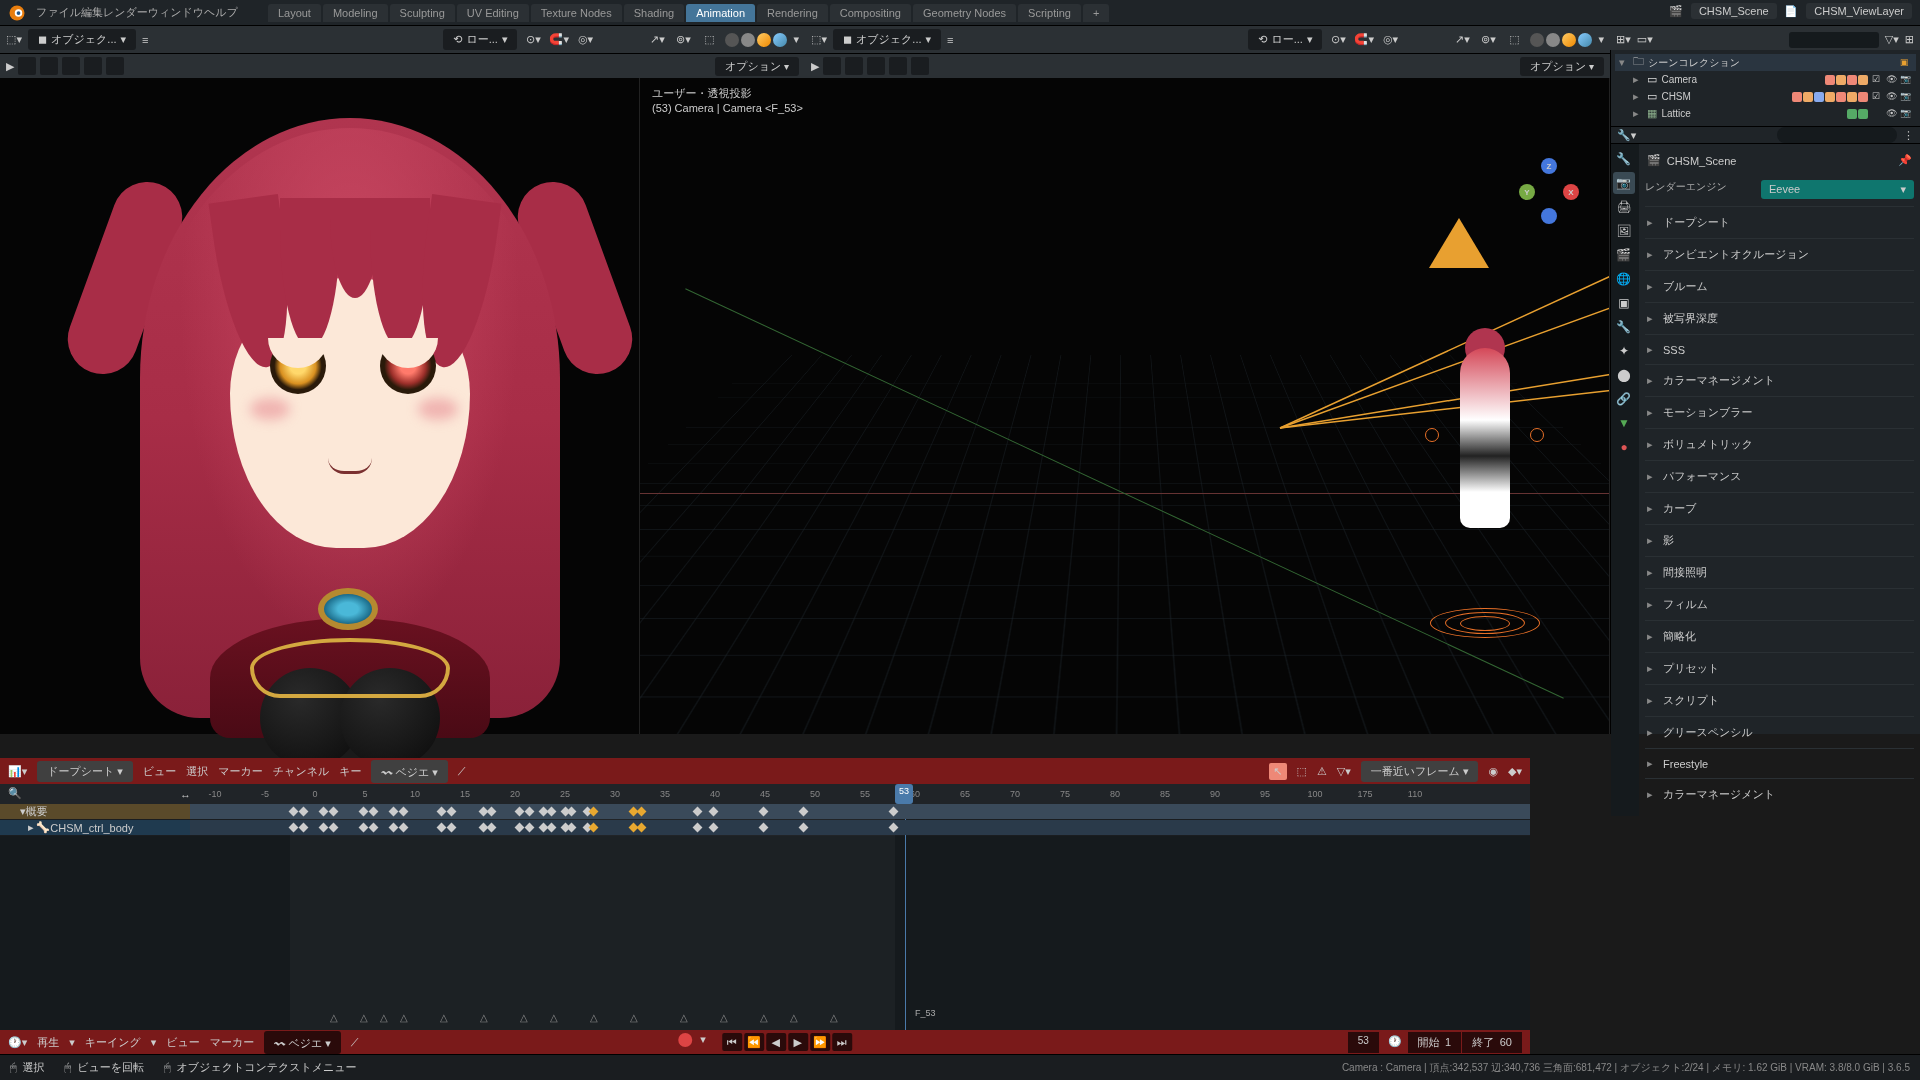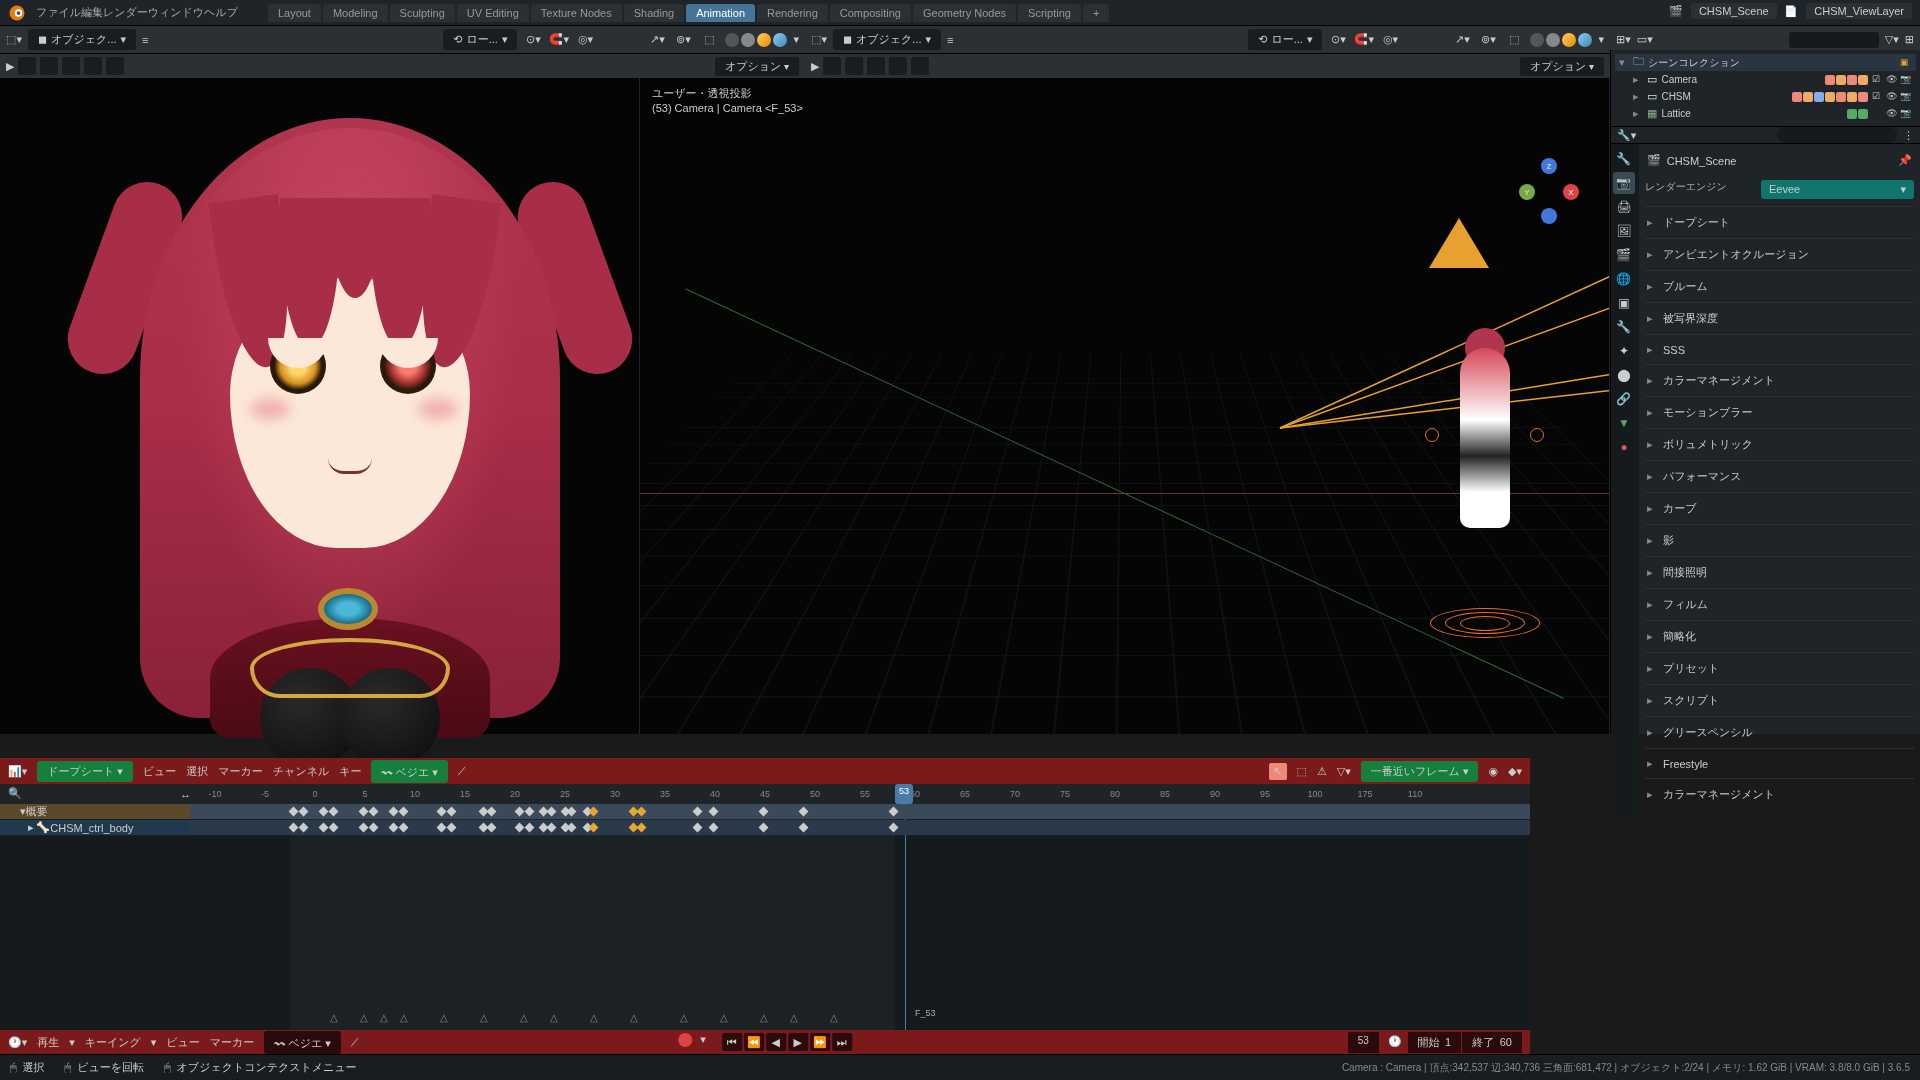--- a/index.html
+++ b/index.html
@@ -112,21 +112,21 @@
 .prop-row{display:flex;gap:6px;padding:3px 0;margin-bottom:4px}
 .prop-row .lbl{width:110px;font-size:10px;color:#aaa}
 .prop-row .val{flex:1;background:#0f766e;padding:3px 8px;border-radius:3px;font-size:10px}
 .panel-section{padding:4px 0;border-top:1px solid #2a3034}
 .panel-section .sh{display:flex;align-items:center;gap:6px;padding:4px 2px;cursor:pointer}
 .panel-section .sh .arr{width:10px;color:#888}
 
 
 .timeline-area{height:272px;background:#1a1d20;display:flex;flex-direction:column;position:absolute;bottom:50px;left:0;width:1530px}
 .tl-head{height:26px;background:#7a1a1a;display:flex;align-items:center;padding:0 8px;gap:10px}
-.tl-head .drop{background:#15803d;padding:3px 10px;border-radius:3px}
+.tl-head .drop{background:#404040;padding:3px 10px;border-radius:3px}
 .tl-head .menus{display:flex;gap:10px;color:#eee}
 .tl-head .spacer{flex:1}
 .tl-ruler{height:20px;background:#202428;position:relative;display:flex;align-items:center}
 .tl-ruler .search{position:absolute;left:8px;top:3px;width:14px;color:#888}
 .tl-ruler .nums{position:absolute;left:190px;right:0;display:flex}
 .tl-ruler .nums span{width:50px;text-align:center;font-size:9px;color:#888}
 .tl-ruler .cursor{position:absolute;top:0;height:20px;background:#4a7aaa;padding:2px 4px;border-radius:3px;font-size:9px;color:#fff}
 .tl-tracks{flex:1;position:relative;background:#151a1d}
 .track{height:16px;display:flex;align-items:center;border-bottom:1px solid #1a1d20}
 .track .tlabel{width:190px;padding-left:20px;font-size:9px;background:#5a4a2a;height:100%;display:flex;align-items:center}

